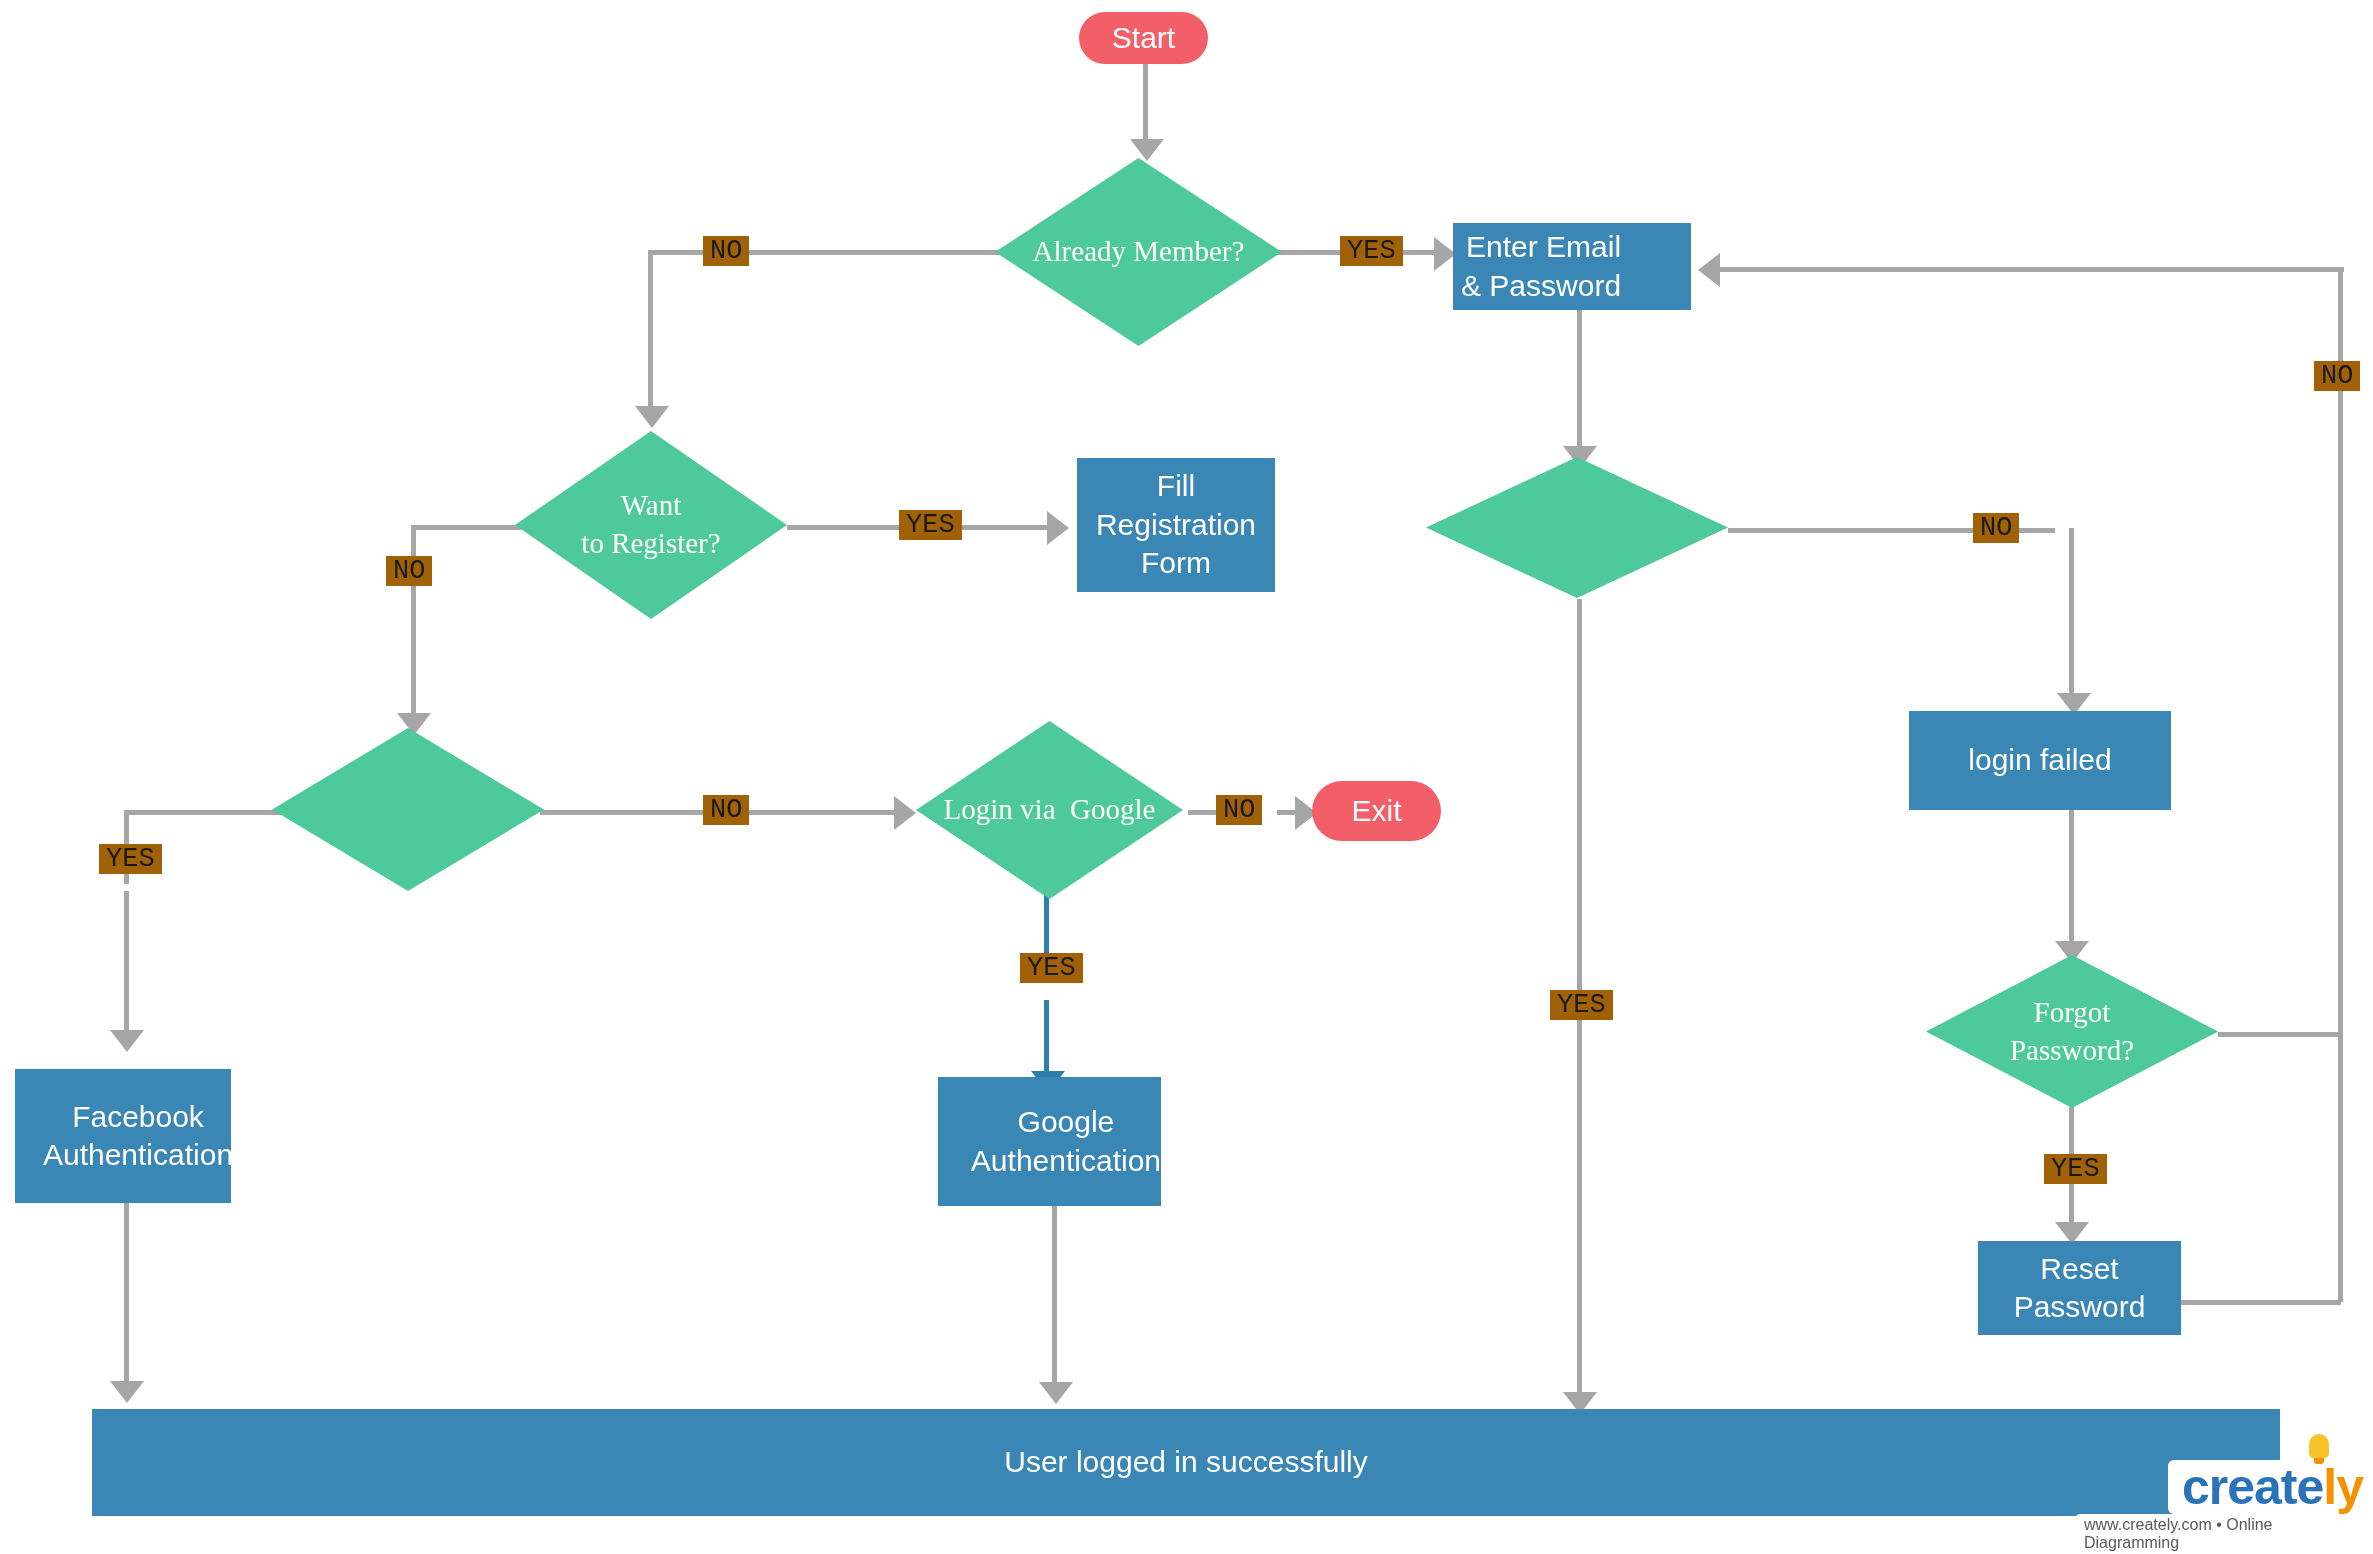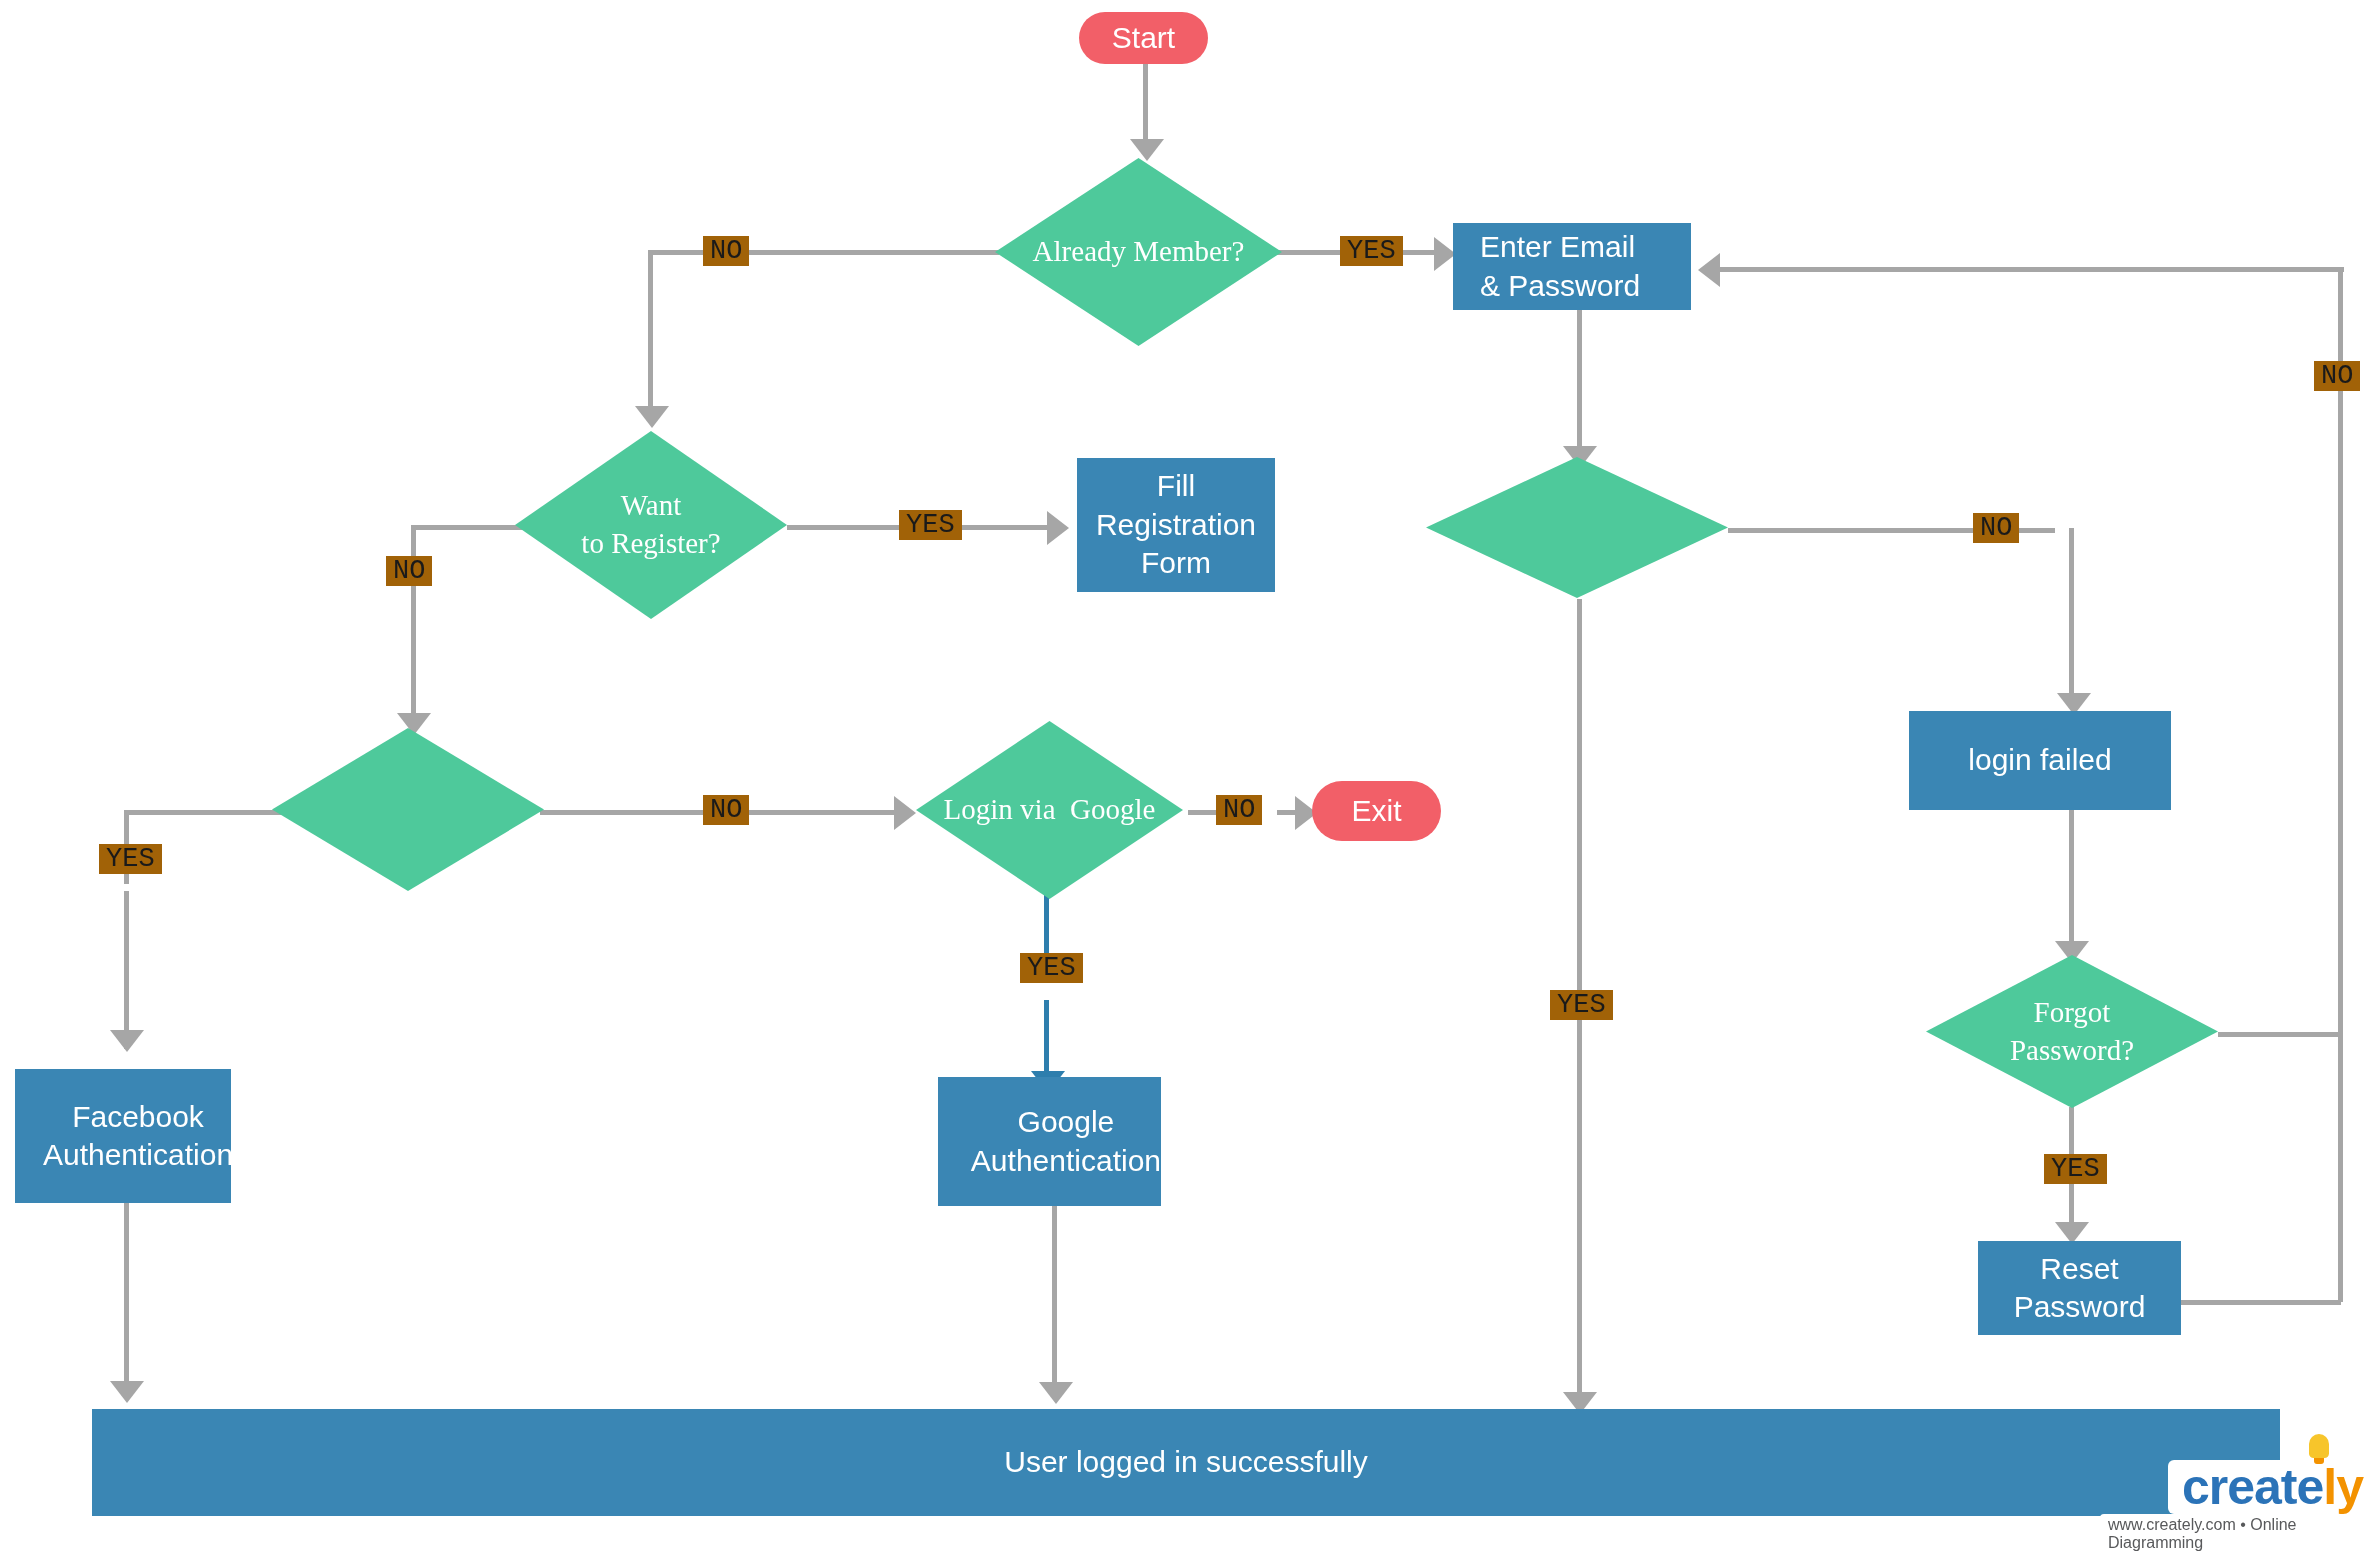--- a/index.html
+++ b/index.html
@@ -4,21 +4,21 @@
 <style>
   html,body{margin:0;padding:0;background:#ffffff;}
   body{font-family:"Liberation Sans",sans-serif;}
   #stage{position:relative;width:2373px;height:1554px;background:#fff;overflow:hidden;}
 
   
   .node{position:absolute;box-sizing:border-box;display:flex;align-items:center;justify-content:center;}
 
   .proc{background:#3a86b4;color:#ffffff;font-family:"Liberation Sans",sans-serif;
         font-size:30px;line-height:1.28;text-align:center;}
-  .proc.left{justify-content:flex-start;text-align:left;padding-left:27px;}
+  .proc.left{justify-content:flex-start;text-align:right;padding-left:8px;}
 
   .term{background:#f25f68;color:#ffffff;border-radius:40px;font-size:30px;
         font-family:"Liberation Sans",sans-serif;text-align:center;}
 
   .dia{color:#ffffff;font-family:"Liberation Serif",serif;font-size:29px;line-height:1.3;
        text-align:center;background:transparent;}
   .dia .dshape{position:absolute;left:0;top:0;width:100%;height:100%;background:#4ec99b;
        -webkit-clip-path:polygon(50% 0,100% 50%,50% 100%,0 50%);
        clip-path:polygon(50% 0,100% 50%,50% 100%,0 50%);}
   .dia .dtext{position:relative;z-index:2;width:130%;text-align:center;white-space:pre;}
@@ -44,21 +44,21 @@
   #wm .logo{position:relative;font-family:"Liberation Sans",sans-serif;font-size:50px;
             font-weight:bold;letter-spacing:-1px;line-height:1;
             background:#ffffff;border-radius:6px;padding:2px 10px 2px 14px;}
   #wm .c1{color:#2b73b8;}
   #wm .c2{color:#f39200;}
   #wm .bulb{position:absolute;right:44px;top:-26px;width:20px;height:24px;background:#f7c52b;
             border-radius:11px 11px 5px 5px;}
   #wm .bulb:after{content:"";position:absolute;left:5px;bottom:-6px;width:10px;height:6px;
             background:#f39200;border-radius:0 0 3px 3px;}
   #wm .tag{font-size:16px;color:#58595b;background:#ffffff;padding:2px 8px;border-radius:4px;
-           font-family:"Liberation Sans",sans-serif;margin-left:24px;}
+           font-family:"Liberation Sans",sans-serif;}
 </style>
 </head>
 <body>
 
 <div id="stage">
 
   <div class="seg v" style="left:1143px;top:48px;height:97px;"></div>
   <div class="arw down" style="left:1130px;top:139px;"></div>
 
   <div class="seg h" style="left:648px;top:250px;width:351px;"></div>

